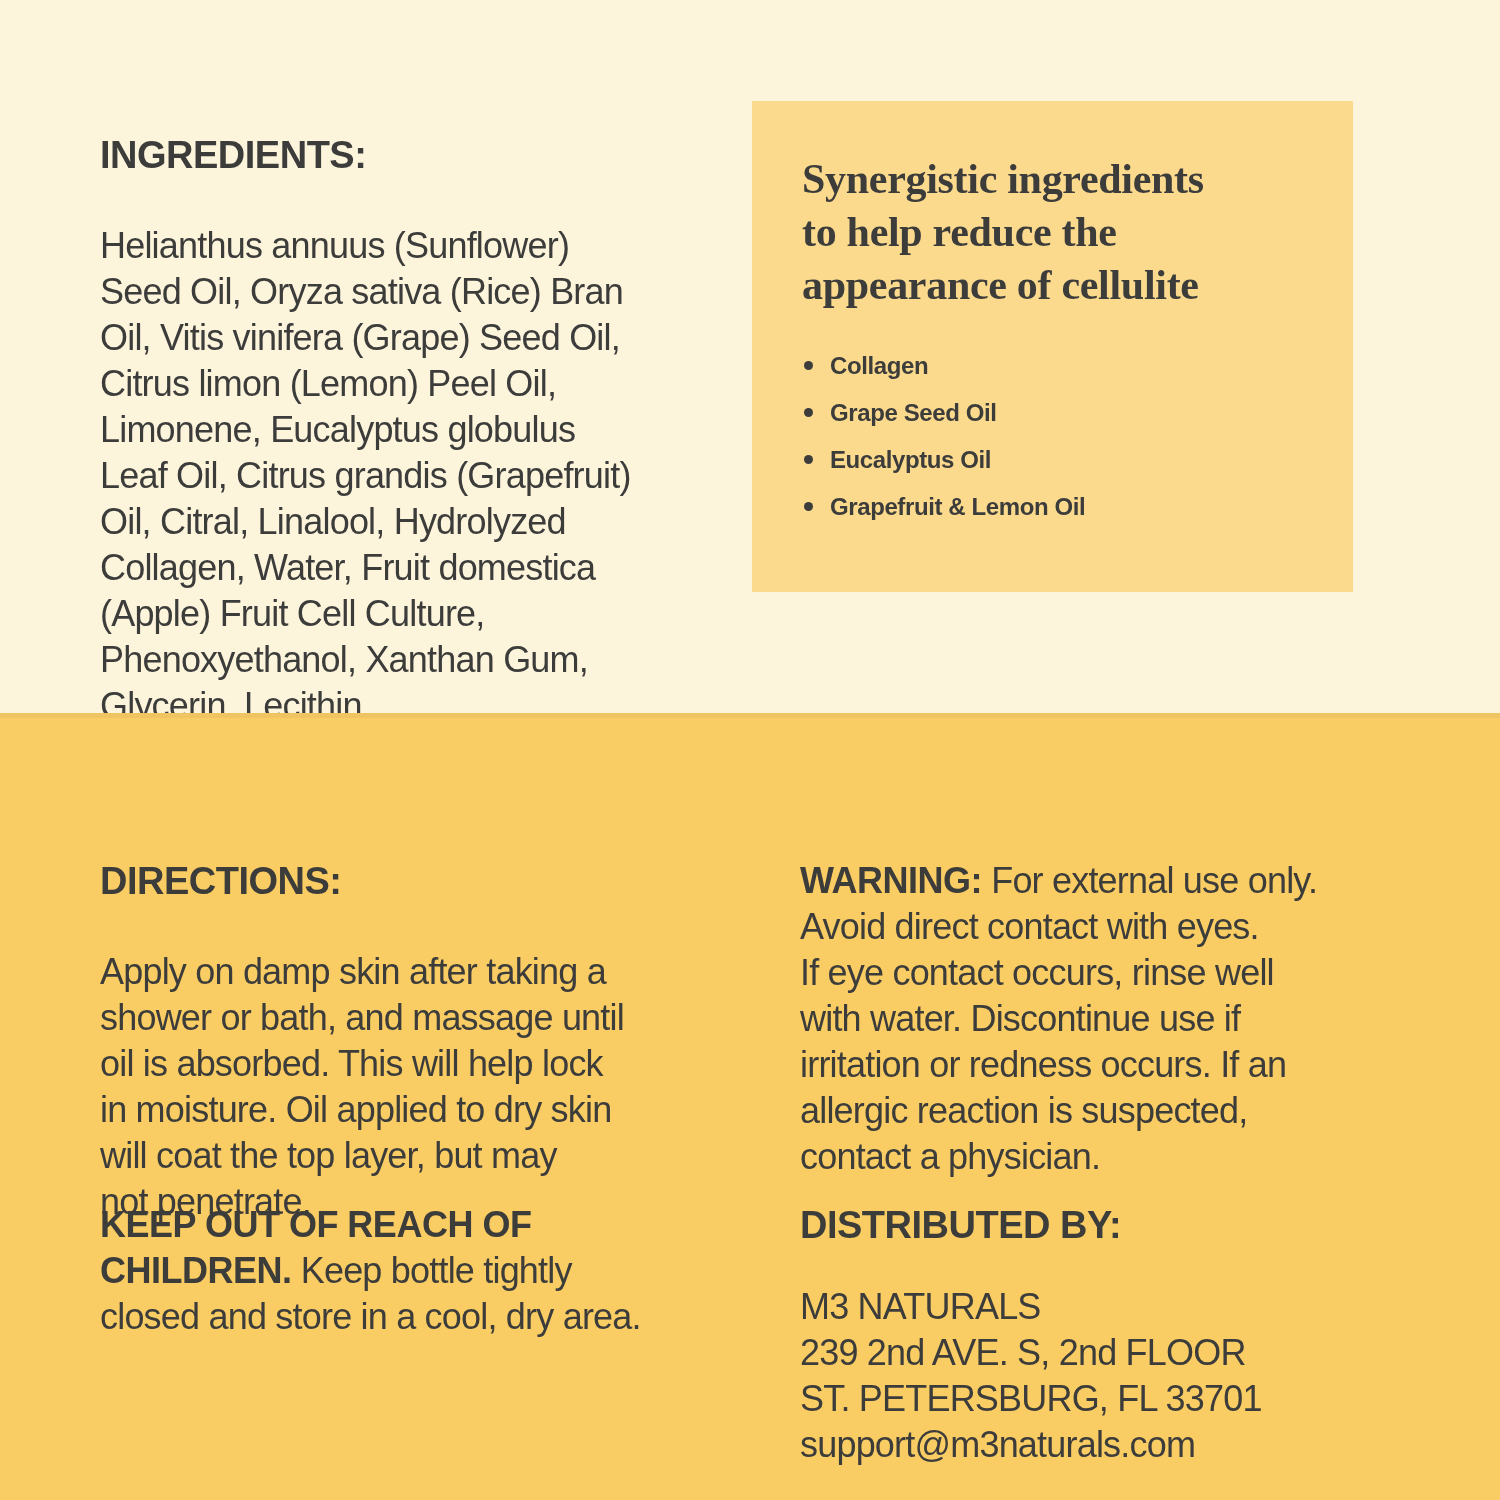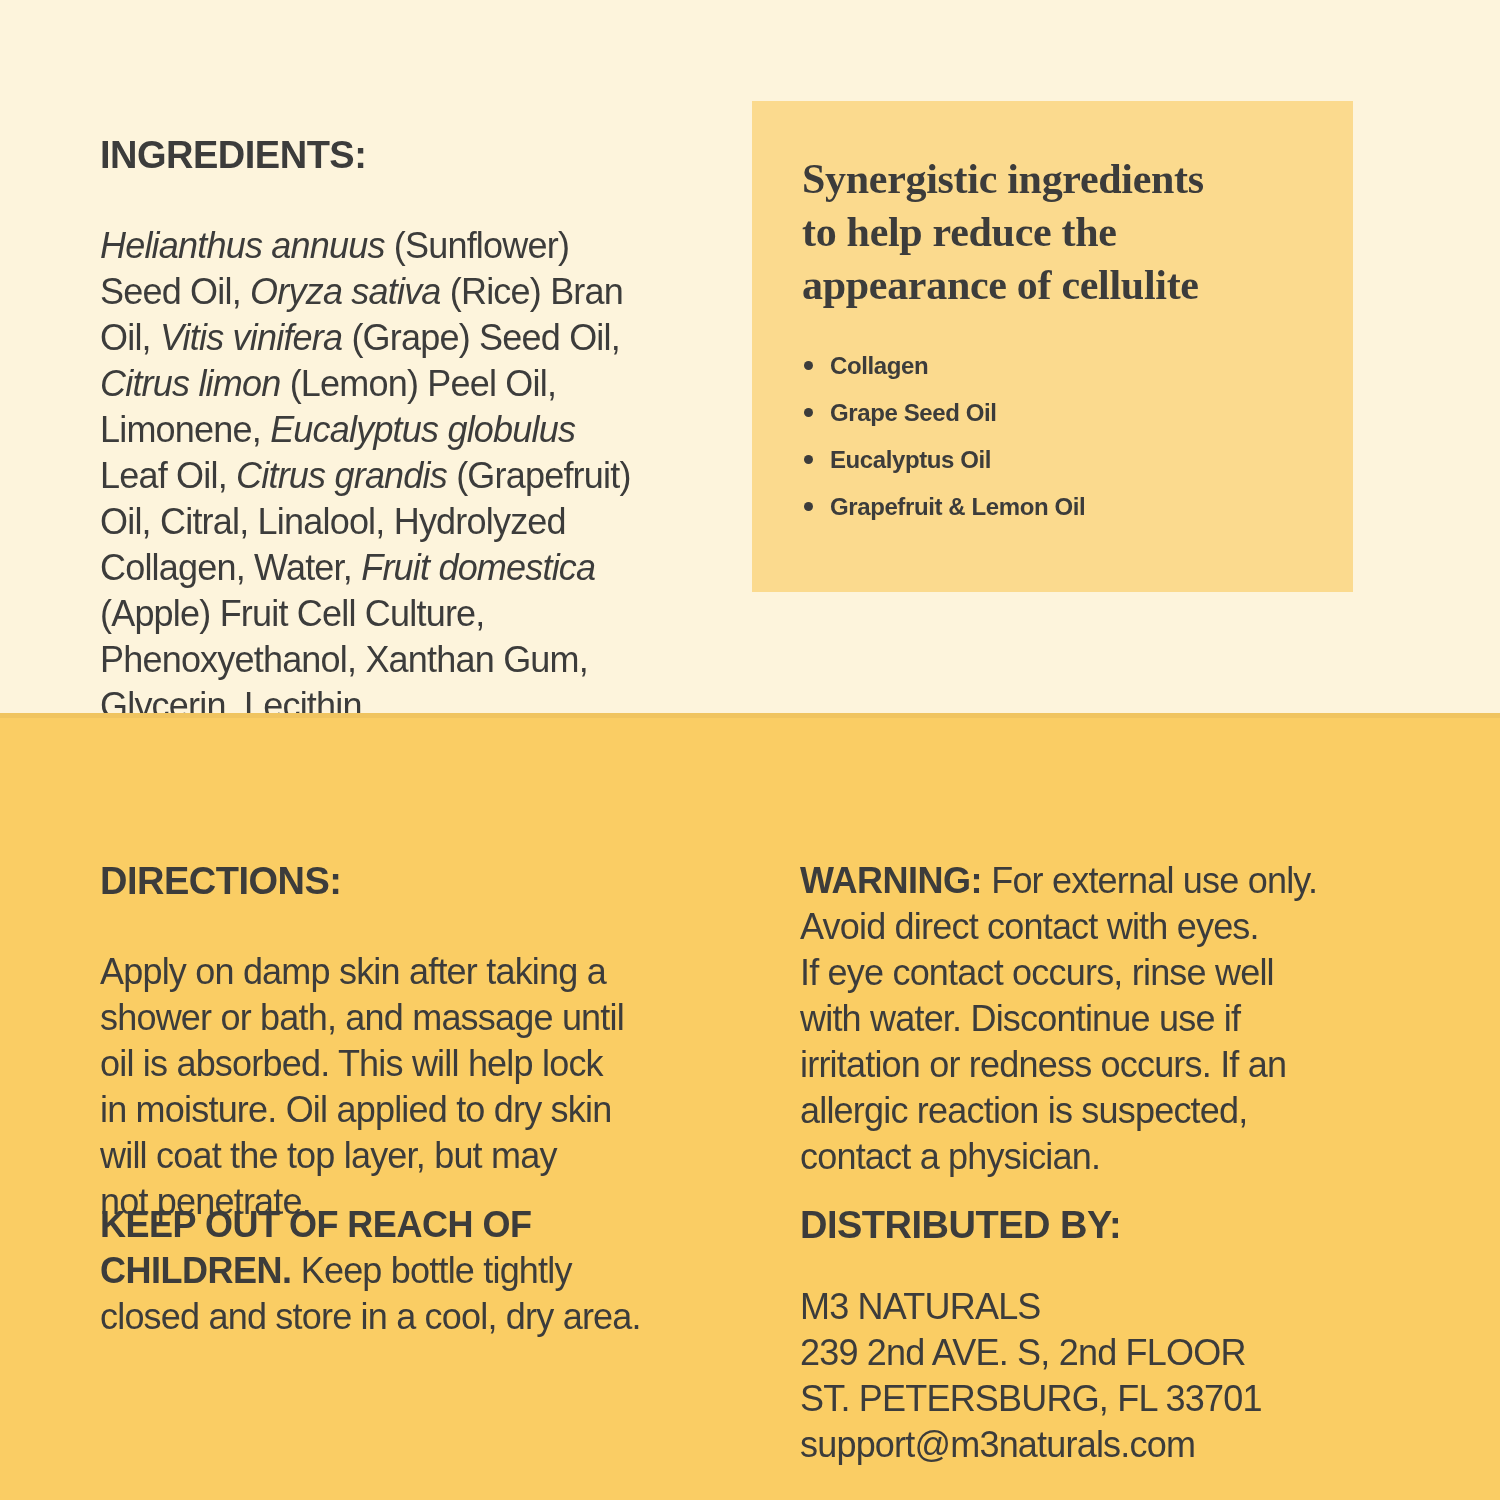--- a/index.html
+++ b/index.html
@@ -24,21 +24,21 @@
 
   .txtblock{position:absolute;white-space:pre;}
 
   .head{
     font-weight:bold;font-size:38px;line-height:46px;
     letter-spacing:-0.5px;margin:0 0 9px 0;white-space:pre;
   }
   .bodytext{
     font-size:36px;line-height:46px;letter-spacing:-0.8px;white-space:pre;
   }
-  .it{font-style:italic;}
+  .it{}
   .bd{font-weight:bold;letter-spacing:-0.5px;}
 
   .ingredients{left:100px;top:96px;}
 
   .synergy-box{
     position:absolute;left:752px;top:101px;width:601px;height:491px;
     background:var(--box-bg,#FBDA8E);
     box-sizing:border-box;
     padding:52px 35px 0 50px;
   }

